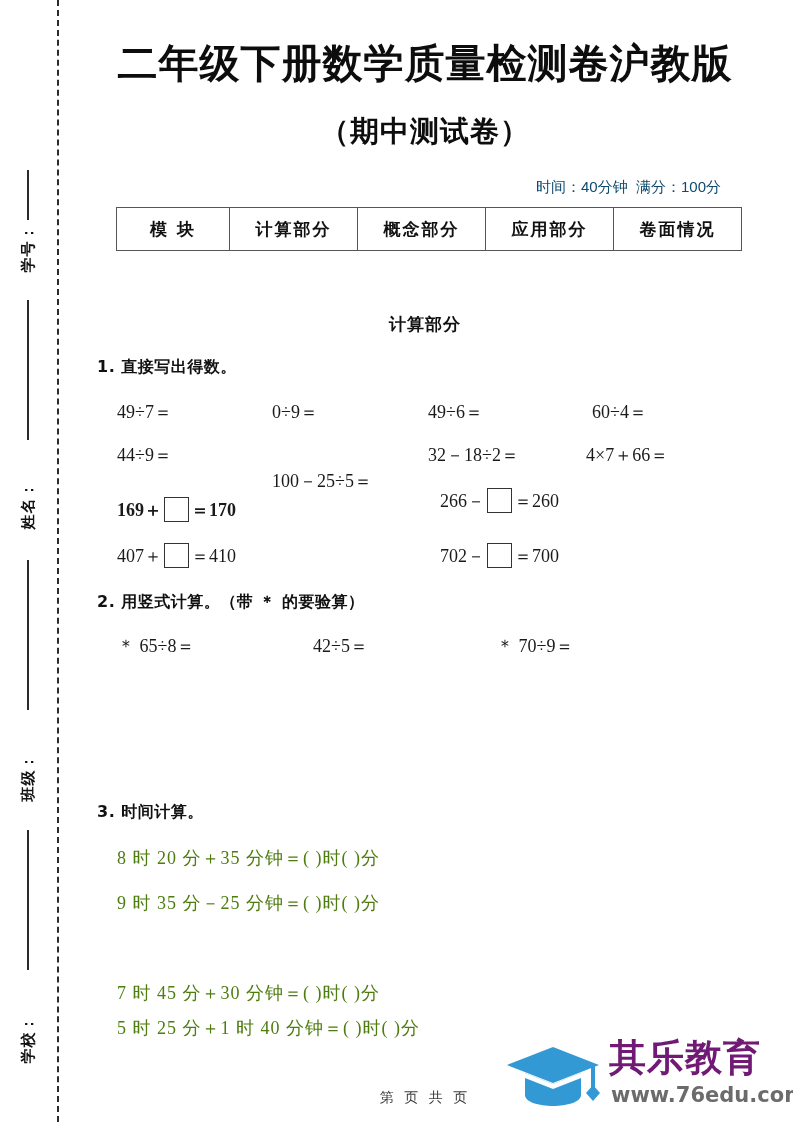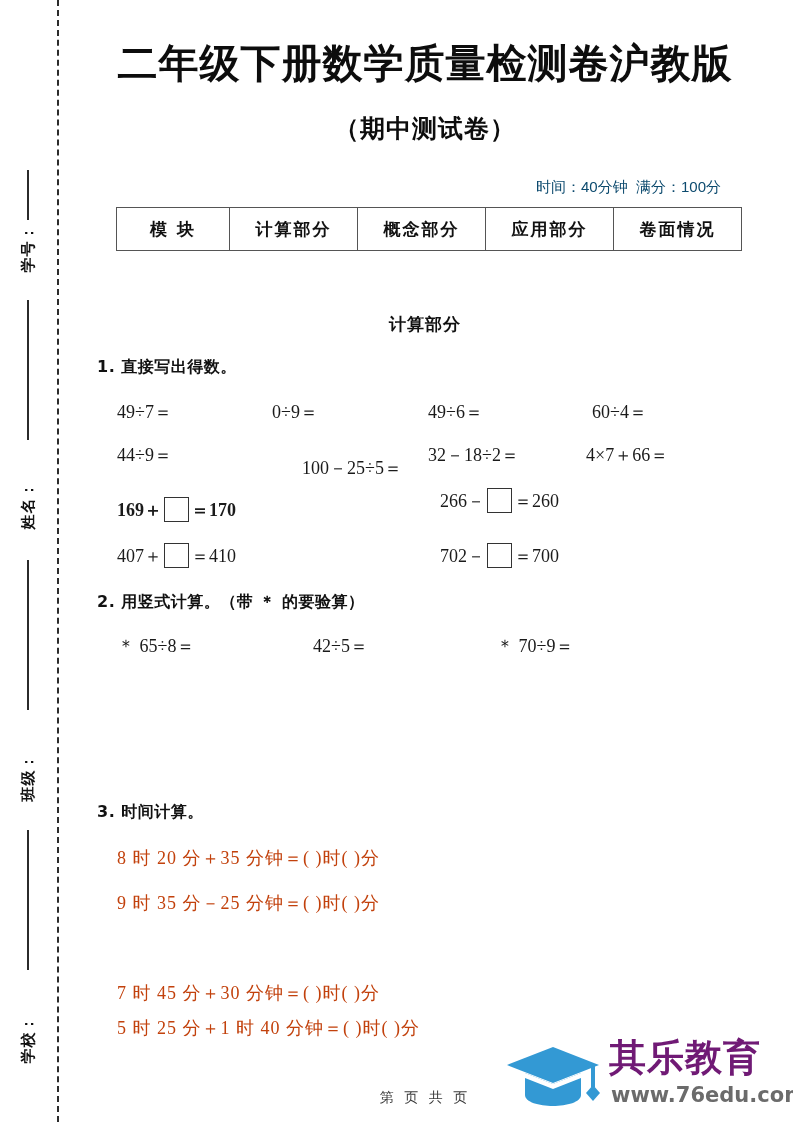--- a/index.html
+++ b/index.html
@@ -46,21 +46,21 @@
     font-weight:700;
     font-size:40px;
     letter-spacing:1px;
     color:#0d0d0d;
   }
   .subtitle{
     position:absolute;left:57px;right:0;top:112px;
     text-align:center;
     font-family:"DejaVu Sans","Liberation Sans",sans-serif;
     font-weight:700;
-    font-size:25px;
+    font-size:29px;
     letter-spacing:1px;
     color:#0d0d0d;
   }
   .meta-line{
     position:absolute;right:72px;top:178px;
     font-family:Liberation Sans, sans-serif;
     font-size:15px;
     color:#0c4a6e;
     white-space:pre;
   }
@@ -116,21 +116,21 @@
     display:inline-block;
     width:23px;height:23px;
     border:1.4px solid #333;
     margin:0 2px;
     vertical-align:middle;
   }
   .expr-cn{
     position:absolute;
     font-family:"Liberation Serif","DejaVu Serif",serif;
     font-size:18px;
-    color:#c2410c;
+    color:#4d7c0f;
     white-space:nowrap;
     letter-spacing:1px;
   }
 
   
   .footer-page{
     position:absolute;left:57px;right:0;top:1089px;
     text-align:center;
     font-family:"DejaVu Sans","Liberation Sans",sans-serif;
     font-size:14px;
@@ -205,21 +205,21 @@
     <span>1.</span>
     <span>直接写出得数。</span>
   </div>
 
   <div class="expr" style="left:117px;top:400px;">49÷7＝</div>
   <div class="expr" style="left:272px;top:400px;">0÷9＝</div>
   <div class="expr" style="left:428px;top:400px;">49÷6＝</div>
   <div class="expr" style="left:592px;top:400px;">60÷4＝</div>
 
   <div class="expr" style="left:117px;top:443px;">44÷9＝</div>
-  <div class="expr" style="left:272px;top:456px;margin-left:30px;">100－25÷5＝</div>
+  <div class="expr" style="left:272px;top:469px;">100－25÷5＝</div>
   <div class="expr" style="left:428px;top:443px;">32－18÷2＝</div>
   <div class="expr" style="left:586px;top:443px;">4×7＋66＝</div>
 
   <div class="expr" style="left:117px;top:497px;font-weight:bold;">
     <span>169＋</span>
     <span class="bx"></span>
     <span>＝170</span>
   </div>
   <div class="expr" style="left:440px;top:488px;">
     <span>266－</span>

